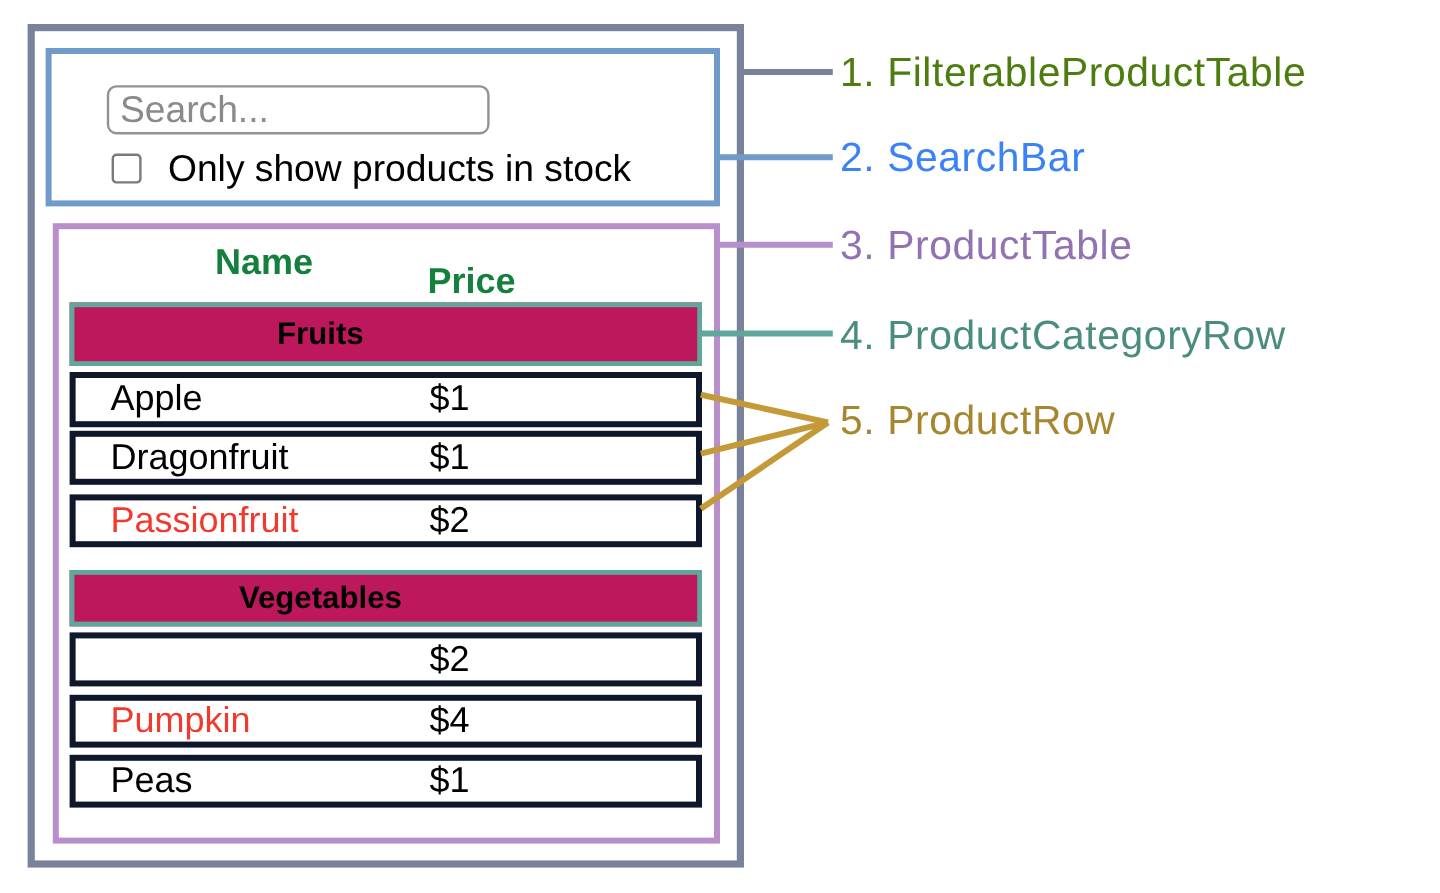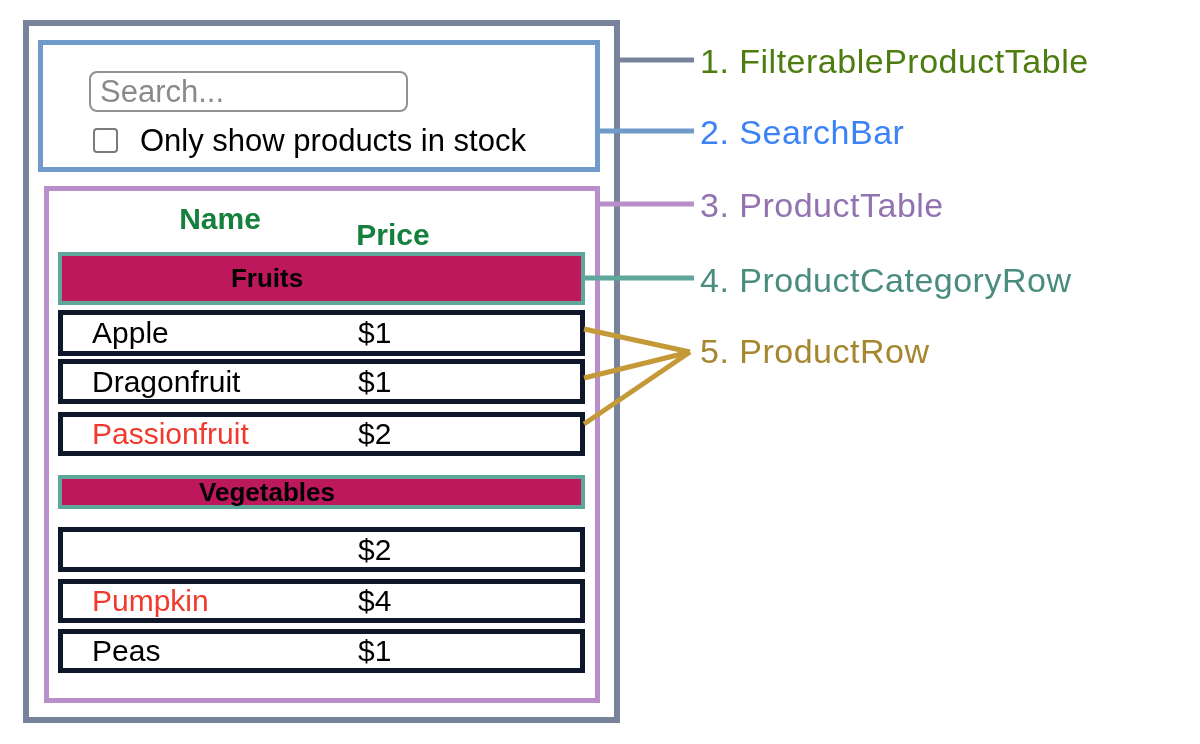--- a/index.html
+++ b/index.html
@@ -107,21 +107,21 @@
       </div>
       <div class="product-row" style="top:168px; height:45px;">
         <span>Dragonfruit</span>
         <span class="price">$1</span>
       </div>
       <div class="product-row" style="top:221px; height:44px;">
         <span class="name-red" style="color: rgb(242, 57, 45);">Passionfruit</span>
         <span class="price">$2</span>
       </div>
 
-      <div class="category-row" style="top:284px; height:34px;">
+      <div class="category-row" style="top:284px; height:47px;">
         <span>Vegetables</span>
       </div>
 
       <div class="product-row" style="top:336px; height:45px;">
         <span class="price">$2</span>
       </div>
       <div class="product-row" style="top:388px; height:44px;">
         <span class="name-red" style="color: rgb(242, 57, 45);">Pumpkin</span>
         <span class="price">$4</span>
       </div>

